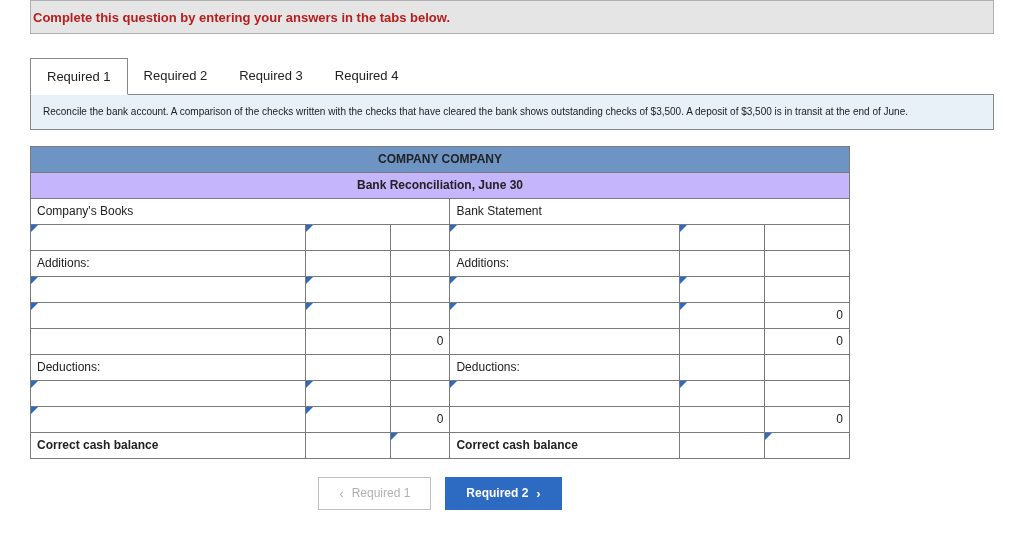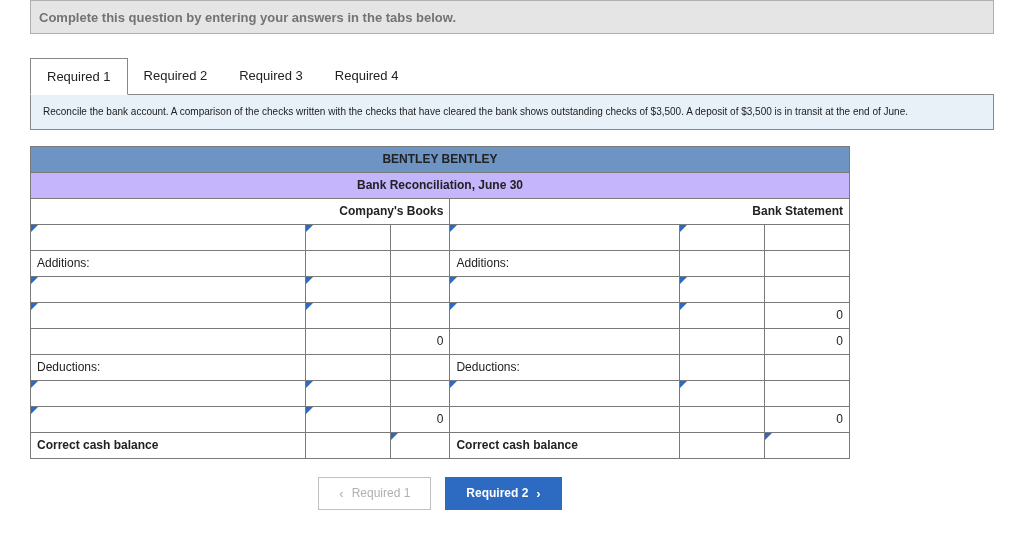--- a/index.html
+++ b/index.html
@@ -18,24 +18,24 @@
     padding: 0 30px;
   }
   .header-strip {
     background: #e5e5e5;
     border: 1px solid #b0b0b0;
     height: 34px;
     margin-top: 0;
     width: 100%;
     display: flex;
     align-items: center;
-    padding-left: 8px;
+    padding-left: 2px;
     font-weight: bold;
     font-size: 13px;
-    color: #737373;
+    color: #b91c1c;
   }
   .tabs-row {
     display: flex;
     margin-top: 24px;
     border-bottom: 1px solid #888;
   }
   .tab {
     padding: 10px 16px;
     font-size: 13px;
     cursor: pointer;
@@ -72,22 +72,22 @@
     background: #6e94c4;
     font-weight: bold;
     text-align: center;
   }
   .hdr-light {
     background: #c4b5fd;
     font-weight: bold;
     text-align: center;
   }
   .sub-hdr {
-    font-weight: bold;
-    text-align: right;
+    font-weight: normal;
+    text-align: left;
   }
   .label-cell { font-weight: bold; }
   .bold-label { font-weight: normal; }
   .val-right { text-align: right; }
 
   
   .has-drop {
     position: relative;
   }
   .drop-icon {
@@ -146,21 +146,21 @@
     <div class="tab">Required 2</div>
     <div class="tab">Required 3</div>
     <div class="tab">Required 4</div>
   </div>
 
   <div class="instructions-box">Reconcile the bank account. A comparison of the checks written with the checks that have cleared the bank shows outstanding checks of $3,500. A deposit of $3,500 is in transit at the end of June.</div>
 
   <table class="recon-table">
     <tbody>
         <tr>
-      <td colspan="6" class="hdr-blue">BENTLEY BENTLEY</td>
+      <td colspan="6" class="hdr-blue">COMPANY COMPANY</td>
     </tr>
     <tr>
       <td colspan="6" class="hdr-light">Bank Reconciliation, June 30</td>
     </tr>
     <tr>
       <td colspan="3" class="sub-hdr">Company's Books</td>
       <td colspan="3" class="sub-hdr">Bank Statement</td>
     </tr>
     <tr>
       <td class="col-a has-drop">

